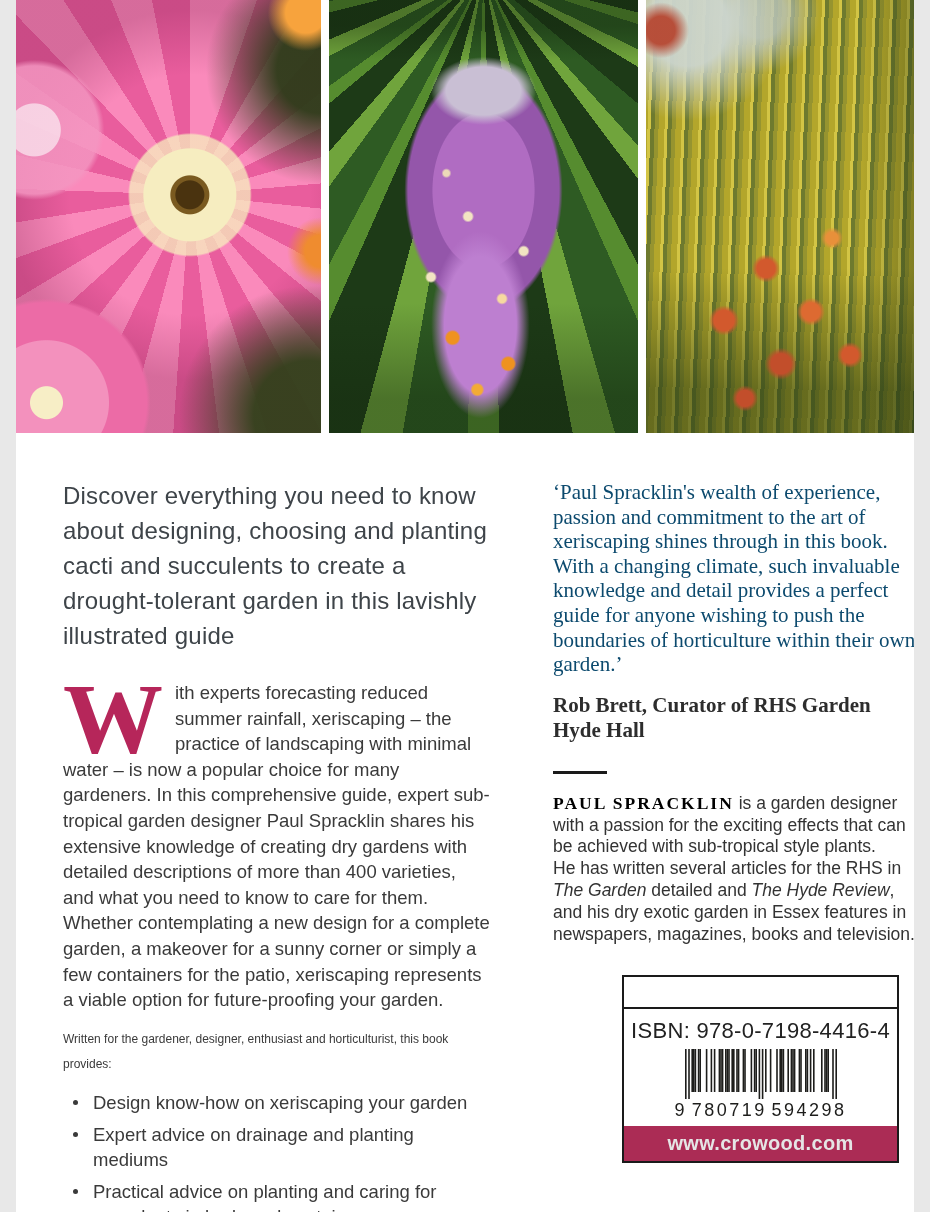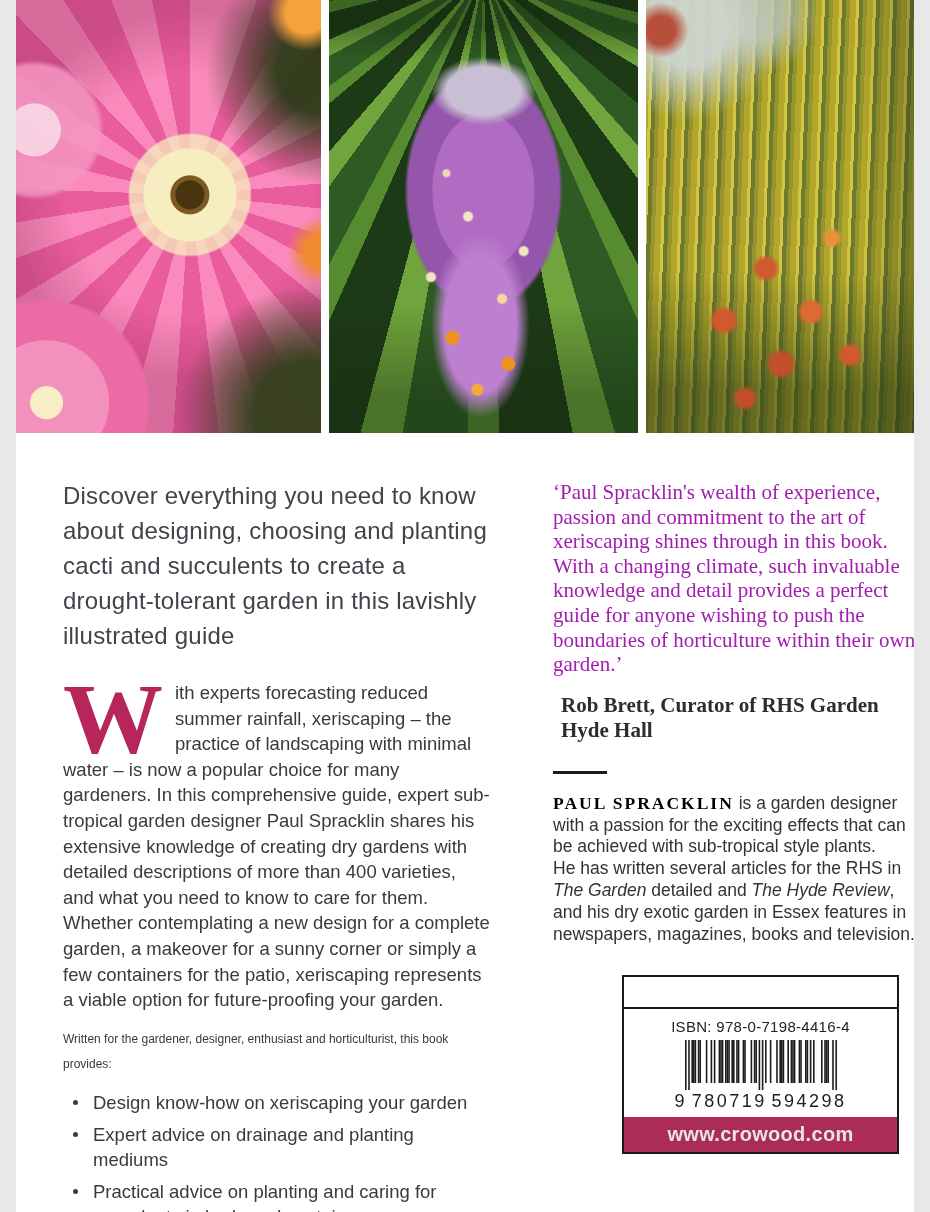--- a/index.html
+++ b/index.html
@@ -84,39 +84,39 @@
     position:relative;padding-left:30px;margin-top:6px;
     font-size:18.5px;line-height:25.6px;color:#3a3a3a;
   }
   .bullets li::before{
     content:"";position:absolute;left:10px;top:10px;
     width:5px;height:5px;border-radius:50%;background:#3a3a3a;
   }
 
   .quote{
     margin:2px 0 0;font-family:"Liberation Serif",serif;
-    font-size:21px;line-height:24.6px;color:#a21caf;
+    font-size:21px;line-height:24.6px;color:#0c4a6e;
   }
   .attribution{
-    margin:16px 8px 0;font-family:"Liberation Serif",serif;font-weight:bold;
+    margin:16px 0 0;font-family:"Liberation Serif",serif;font-weight:bold;
     font-size:21px;line-height:25px;color:#2d2d2d;
   }
   .divider{width:54px;height:3px;background:#1a1a1a;margin:28px 0 0;}
   .bio{margin:19px 0 0;font-size:17.5px;line-height:21.8px;color:#333333;}
   .bio-name{font-weight:bold;letter-spacing:2px;color:#000000;font-family:Liberation Serif, serif;}
   .bio em{font-style:italic;}
 
   
   .barcode-box{
     width:277px;margin:30px 0 0 69px;border:2px solid #1a1a1a;
     background:#ffffff;box-sizing:border-box;
   }
   .box-top{height:30px;border-bottom:2px solid #1a1a1a;}
   .box-mid{padding:9px 0 4px;text-align:center;}
-  .isbn-label{font-size:15px;letter-spacing:.3px;color:#222;}
+  .isbn-label{font-size:22px;letter-spacing:.3px;color:#222;}
   .bars-wrap{margin-top:5px;line-height:0;}
   .ean-digits{
     display:flex;justify-content:space-between;width:172px;margin:1px auto 2px;
     font-size:18px;letter-spacing:2.5px;color:#1d1d1b;line-height:20px;
   }
   .box-band{
     height:35px;background:#ab2c55;color:#e5e5e5;
     display:flex;align-items:center;justify-content:center;
     font-size:20px;font-weight:bold;letter-spacing:.3px;
   }

